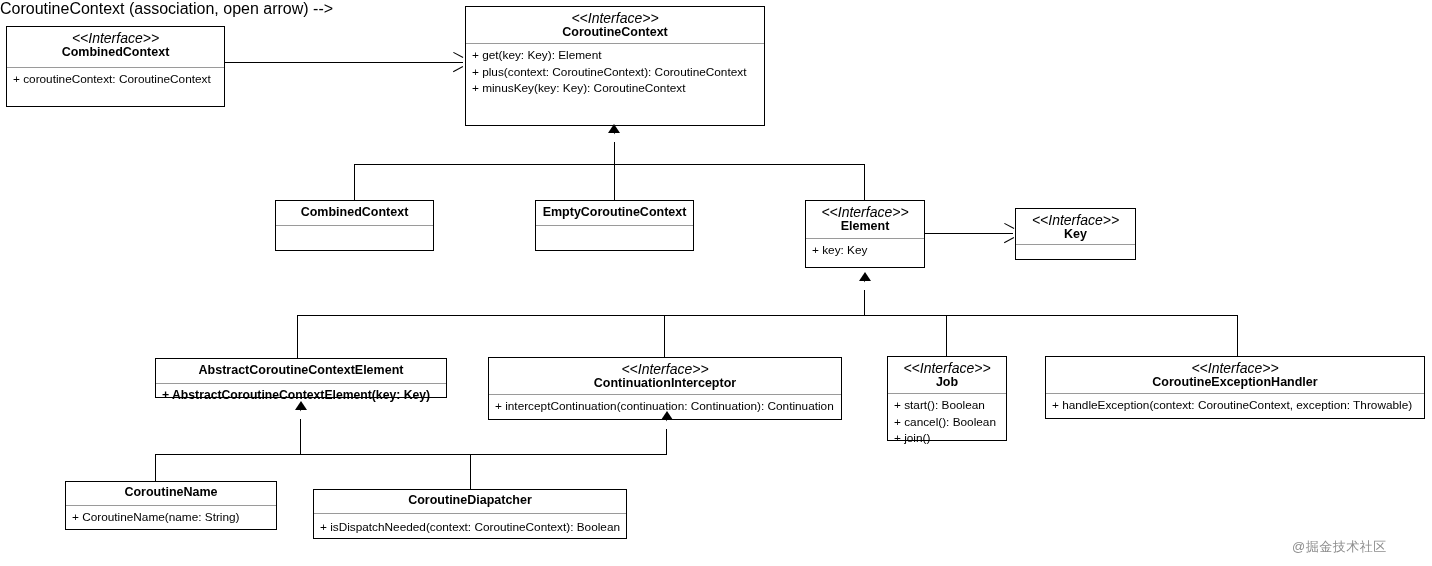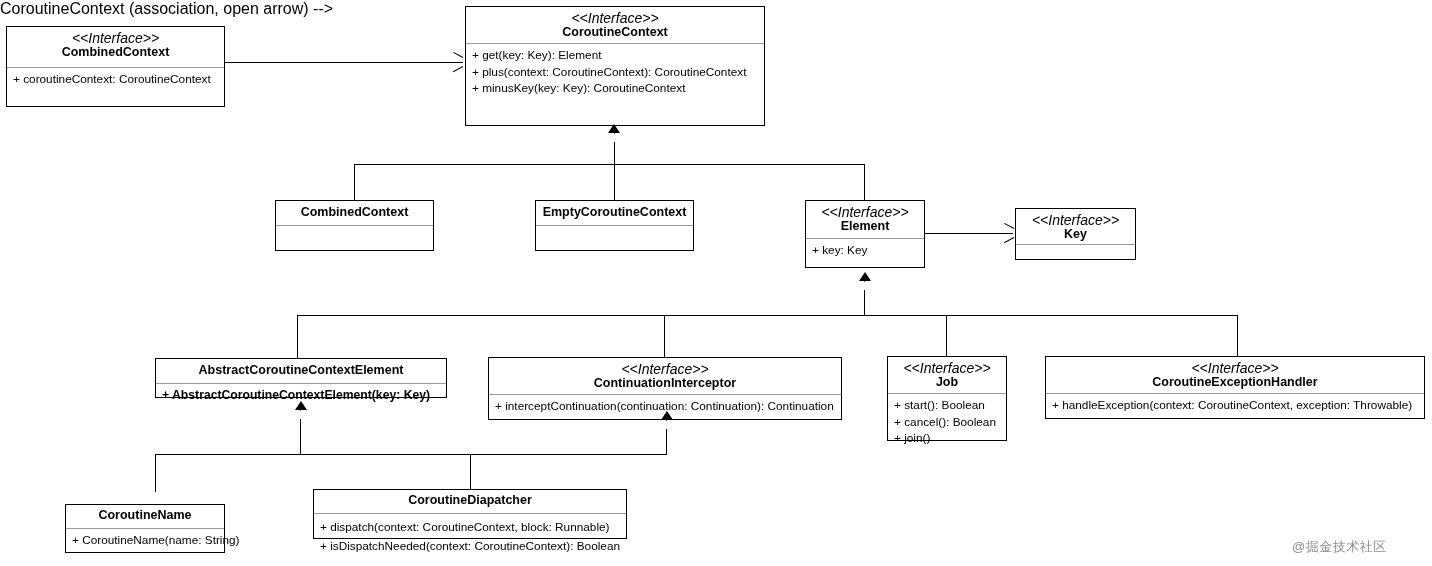--- a/index.html
+++ b/index.html
@@ -275,36 +275,35 @@
     <div class="uml-header" style="height:37px;">
       <span class="stereotype">&lt;&lt;Interface&gt;&gt;</span>
       <span class="class-name">CoroutineExceptionHandler</span>
     </div>
     <div class="uml-members">
       <span class="member">+ handleException(context: CoroutineContext, exception: Throwable)</span>
     </div>
   </div>
 
   
-  <div class="uml-box" style="left:65px; top:504px; width:160px; height:49px;">
+  <div class="uml-box" style="left:65px; top:481px; width:212px; height:49px;">
     <div class="uml-header" style="height:24px; padding-top:3px;">
       <span class="class-name">CoroutineName</span>
     </div>
     <div class="uml-members">
       <span class="member">+ CoroutineName(name: String)</span>
     </div>
   </div>
 
   
   <div class="uml-box" style="left:313px; top:489px; width:314px; height:50px;">
     <div class="uml-header" style="height:24px; padding-top:3px;">
       <span class="class-name">CoroutineDiapatcher</span>
     </div>
     <div class="uml-members" style="padding-top:4px;">
-      <span class="member" style="line-height:19px;">+ dispatch(context: CoroutineContext, block: Runnable)</span>
       <span class="member" style="line-height:19px;">+ isDispatchNeeded(context: CoroutineContext): Boolean</span>
     </div>
   </div>
 
   
   <div id="watermark" style="left:1292px; top:539px;">@掘金技术社区</div>
 
 </div>
 
 </body></html>

